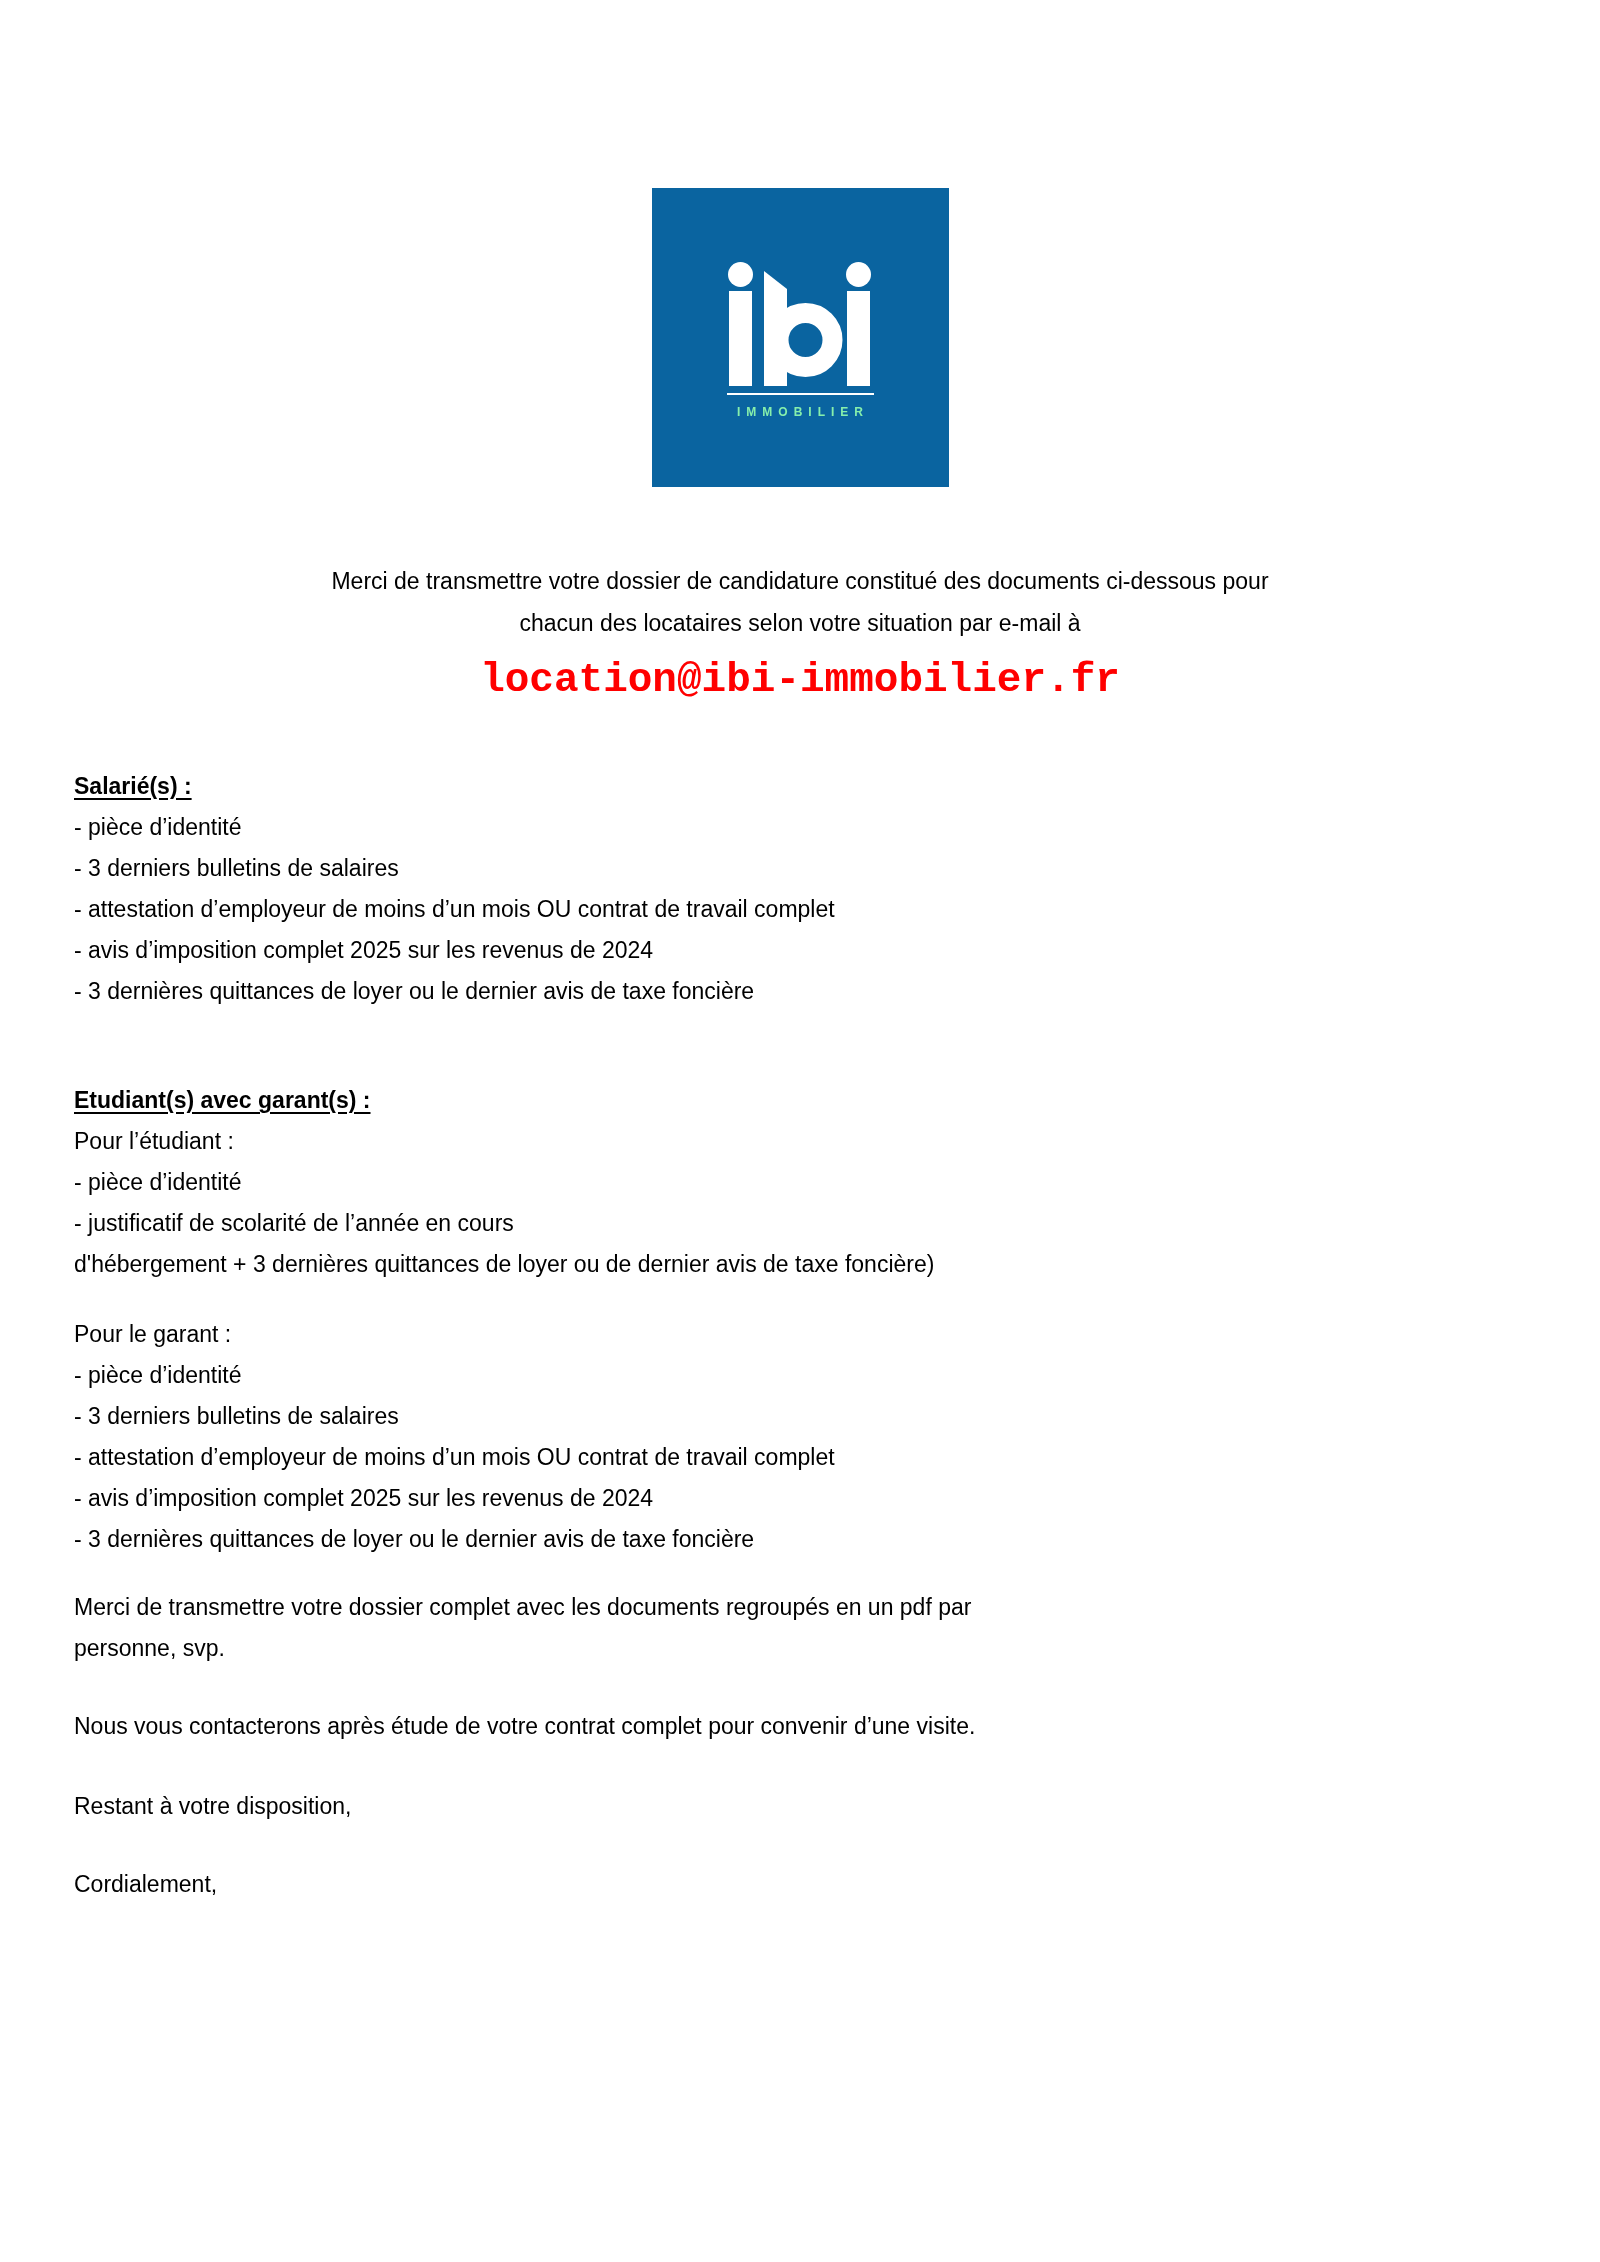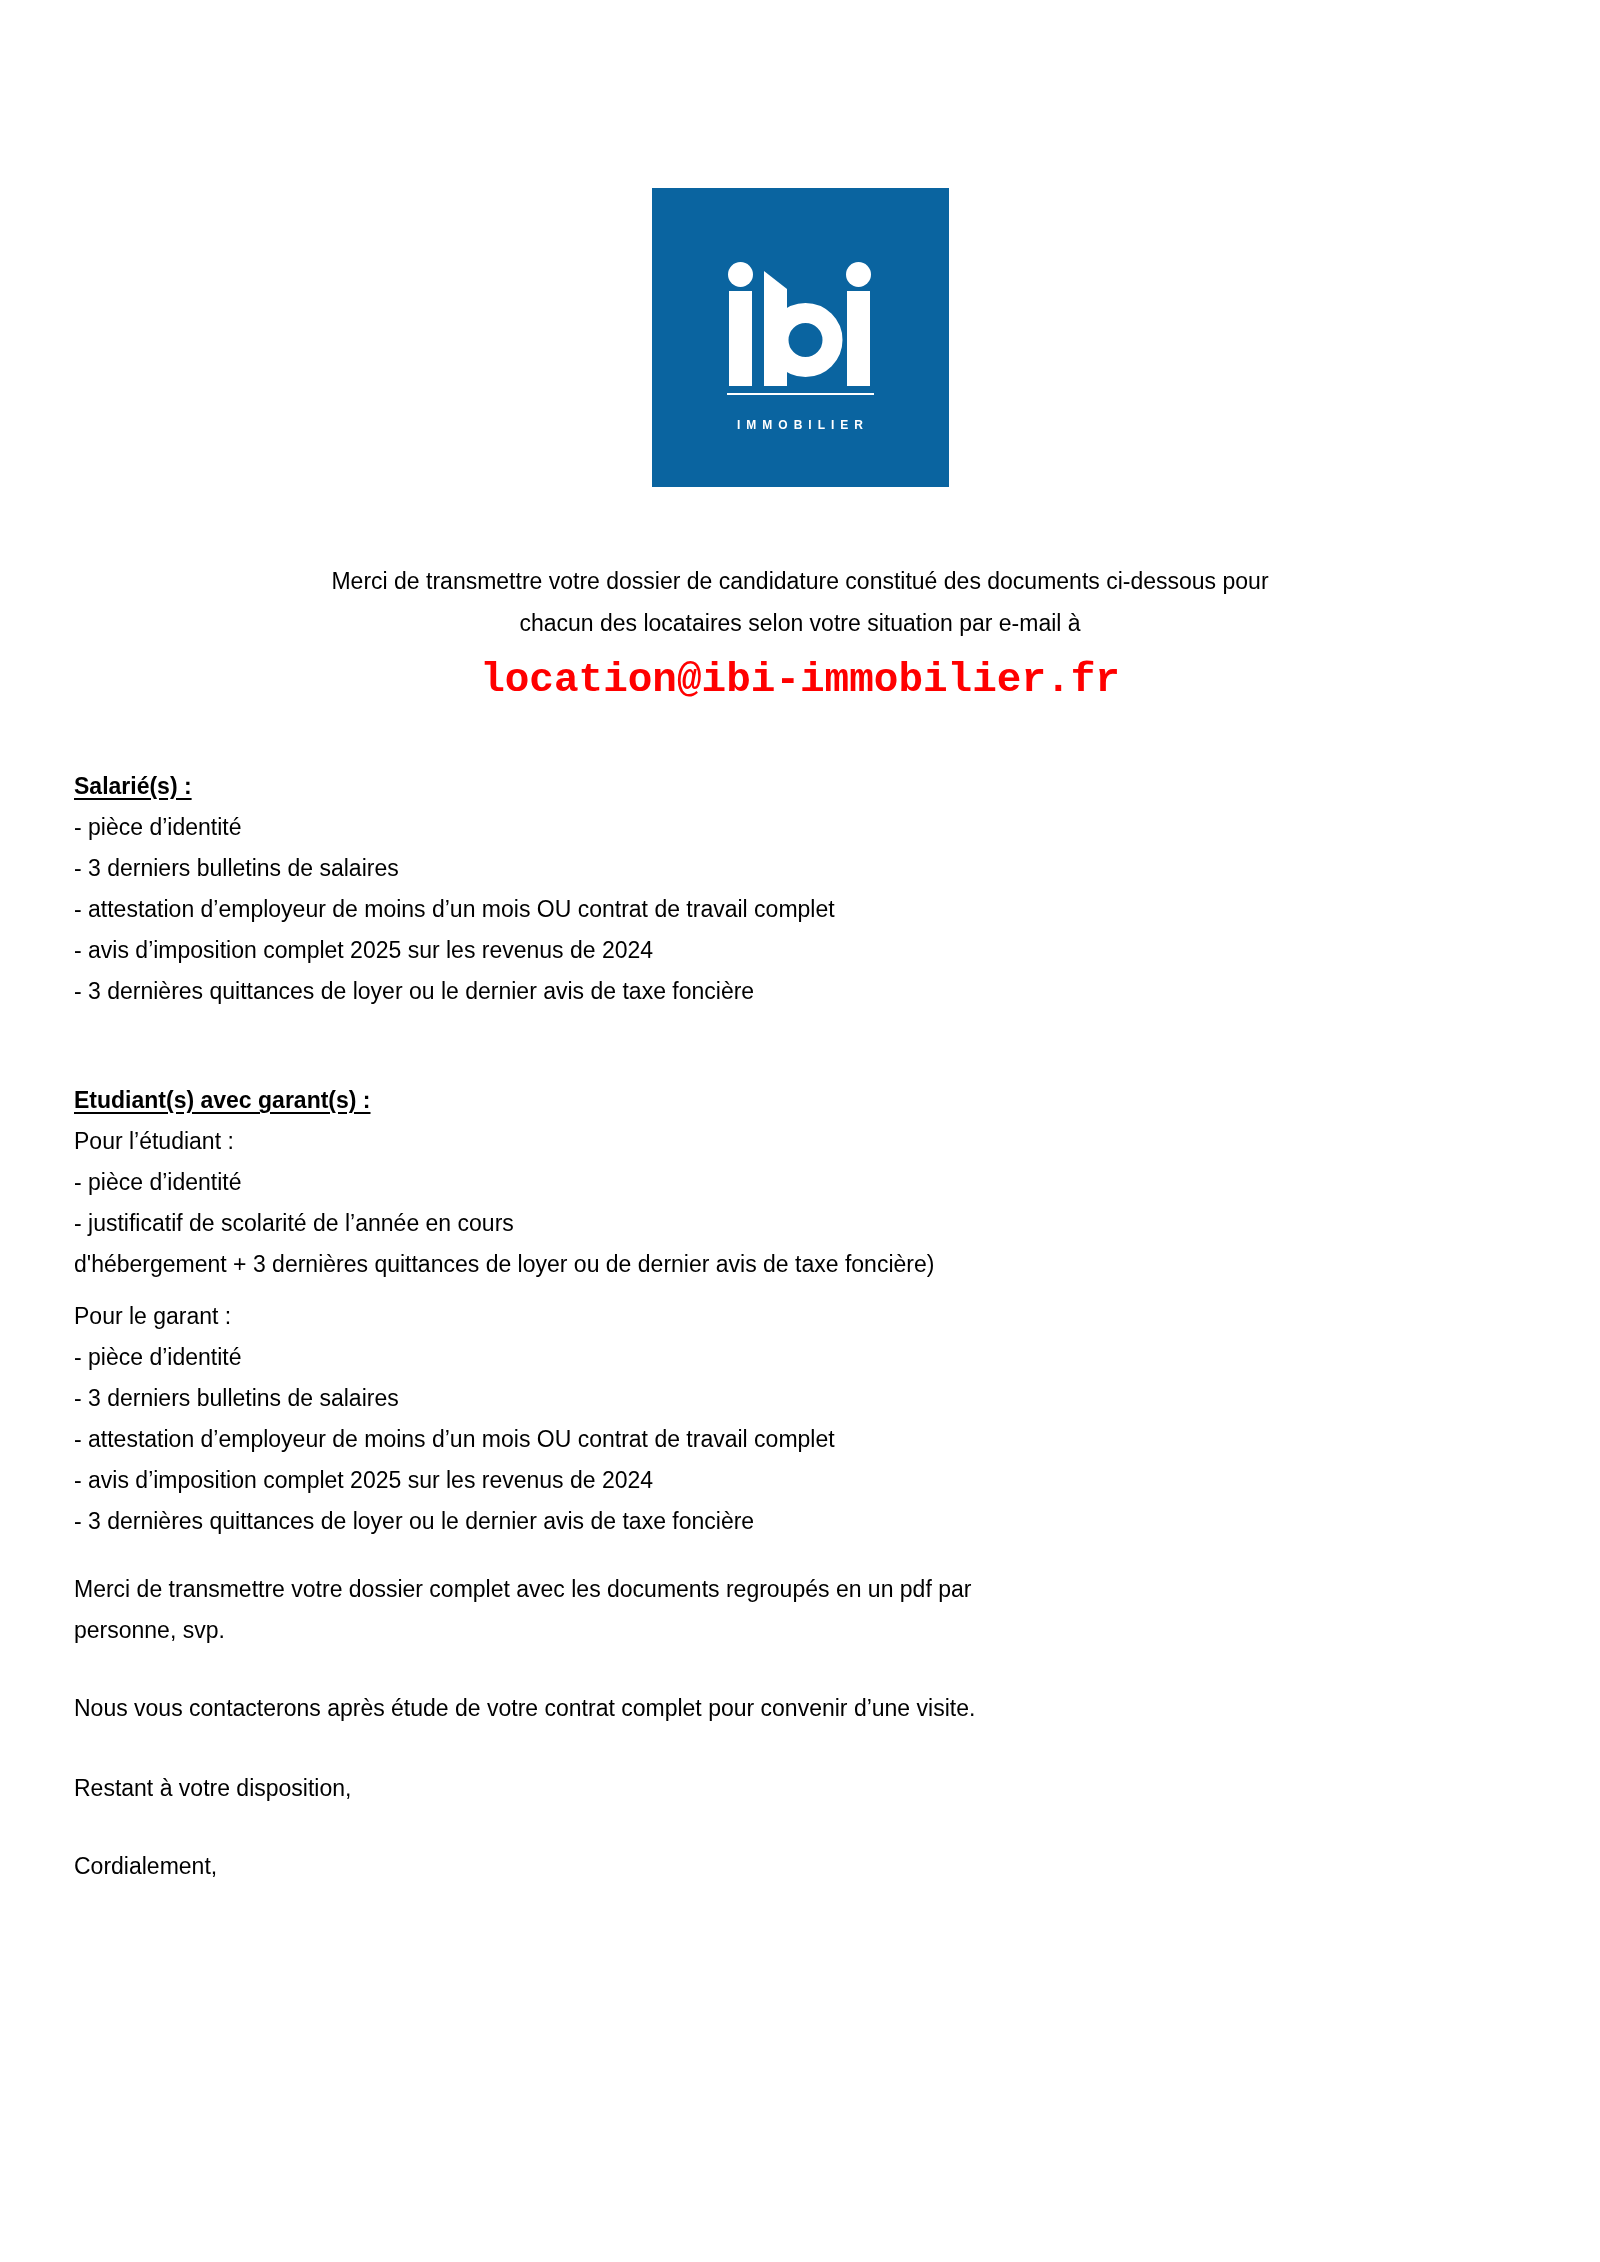--- a/index.html
+++ b/index.html
@@ -40,22 +40,22 @@
     margin-top: 74px;
     display: block;
   }
   .logo-divider {
     width: 147px;
     height: 2px;
     background: #ffffff;
     margin-top: 6px;
   }
   .logo-subtitle {
-    margin-top: 23px;
-    color: #ffffff;
+    margin-top: 10px;
+    color: #86efac;
     font-size: 12px;
     font-weight: bold;
     letter-spacing: 6px;
     padding-left: 6px; 
     white-space: nowrap;
   }
 
   
   .intro {
     margin-top: 73px;
@@ -81,21 +81,21 @@
     line-height: 41px;
   }
   .line { white-space: pre-wrap; }
   .heading {
     font-weight: bold;
     text-decoration: underline;
     text-underline-offset: 4px;
   }
   .sec-salaries   { margin-top: 54px; }
   .sec-etudiants  { margin-top: 68px; }
-  .sec-garant     { margin-top: 11px; }
+  .sec-garant     { margin-top: 29px; }
   .sec-merci      { margin-top: 27px; }
   .sec-nous       { margin-top: 37px; }
   .sec-restant    { margin-top: 39px; }
   .sec-cordial    { margin-top: 37px; }
   .sec-service    { margin-top: 41px; }
 </style>
 </head>
 <body>
 
 <div class="page">

